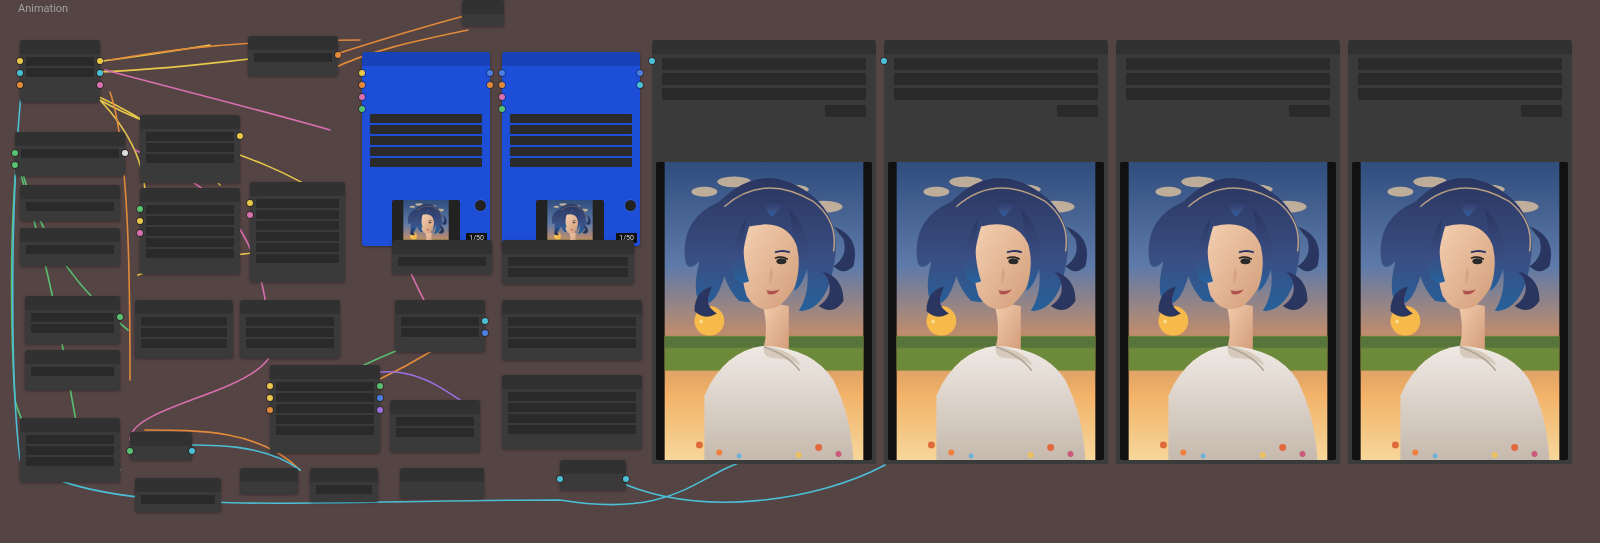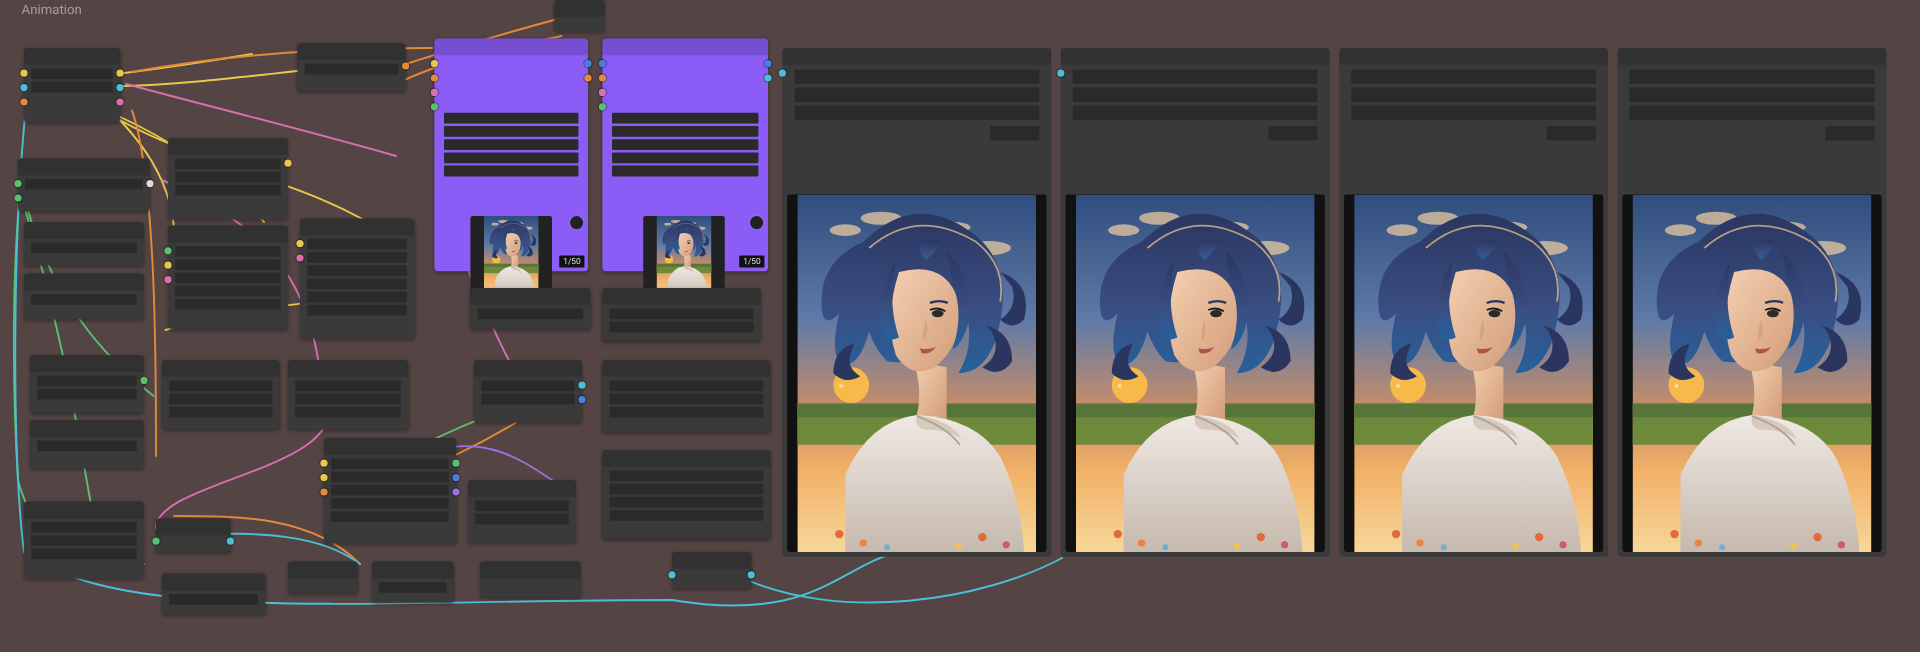--- a/index.html
+++ b/index.html
@@ -24,21 +24,21 @@
     pointer-events: none;
     z-index: 5;
   }
   .node {
     position: absolute;
     background: #3a3a3a;
     border-radius: 3px;
     box-shadow: 0 1px 3px rgba(0,0,0,.35);
     z-index: 10;
   }
-  .node.teal { background: #8b5cf6; }
+  .node.teal { background: #1d4ed8; margin-top: 20px; }
   .node .header {
     height: 14px;
     background: rgba(0,0,0,.15);
     border-radius: 3px 3px 0 0;
     display: flex;
     align-items: center;
     gap: 4px;
     padding: 0 4px;
   }
   .ports-left, .ports-right {

